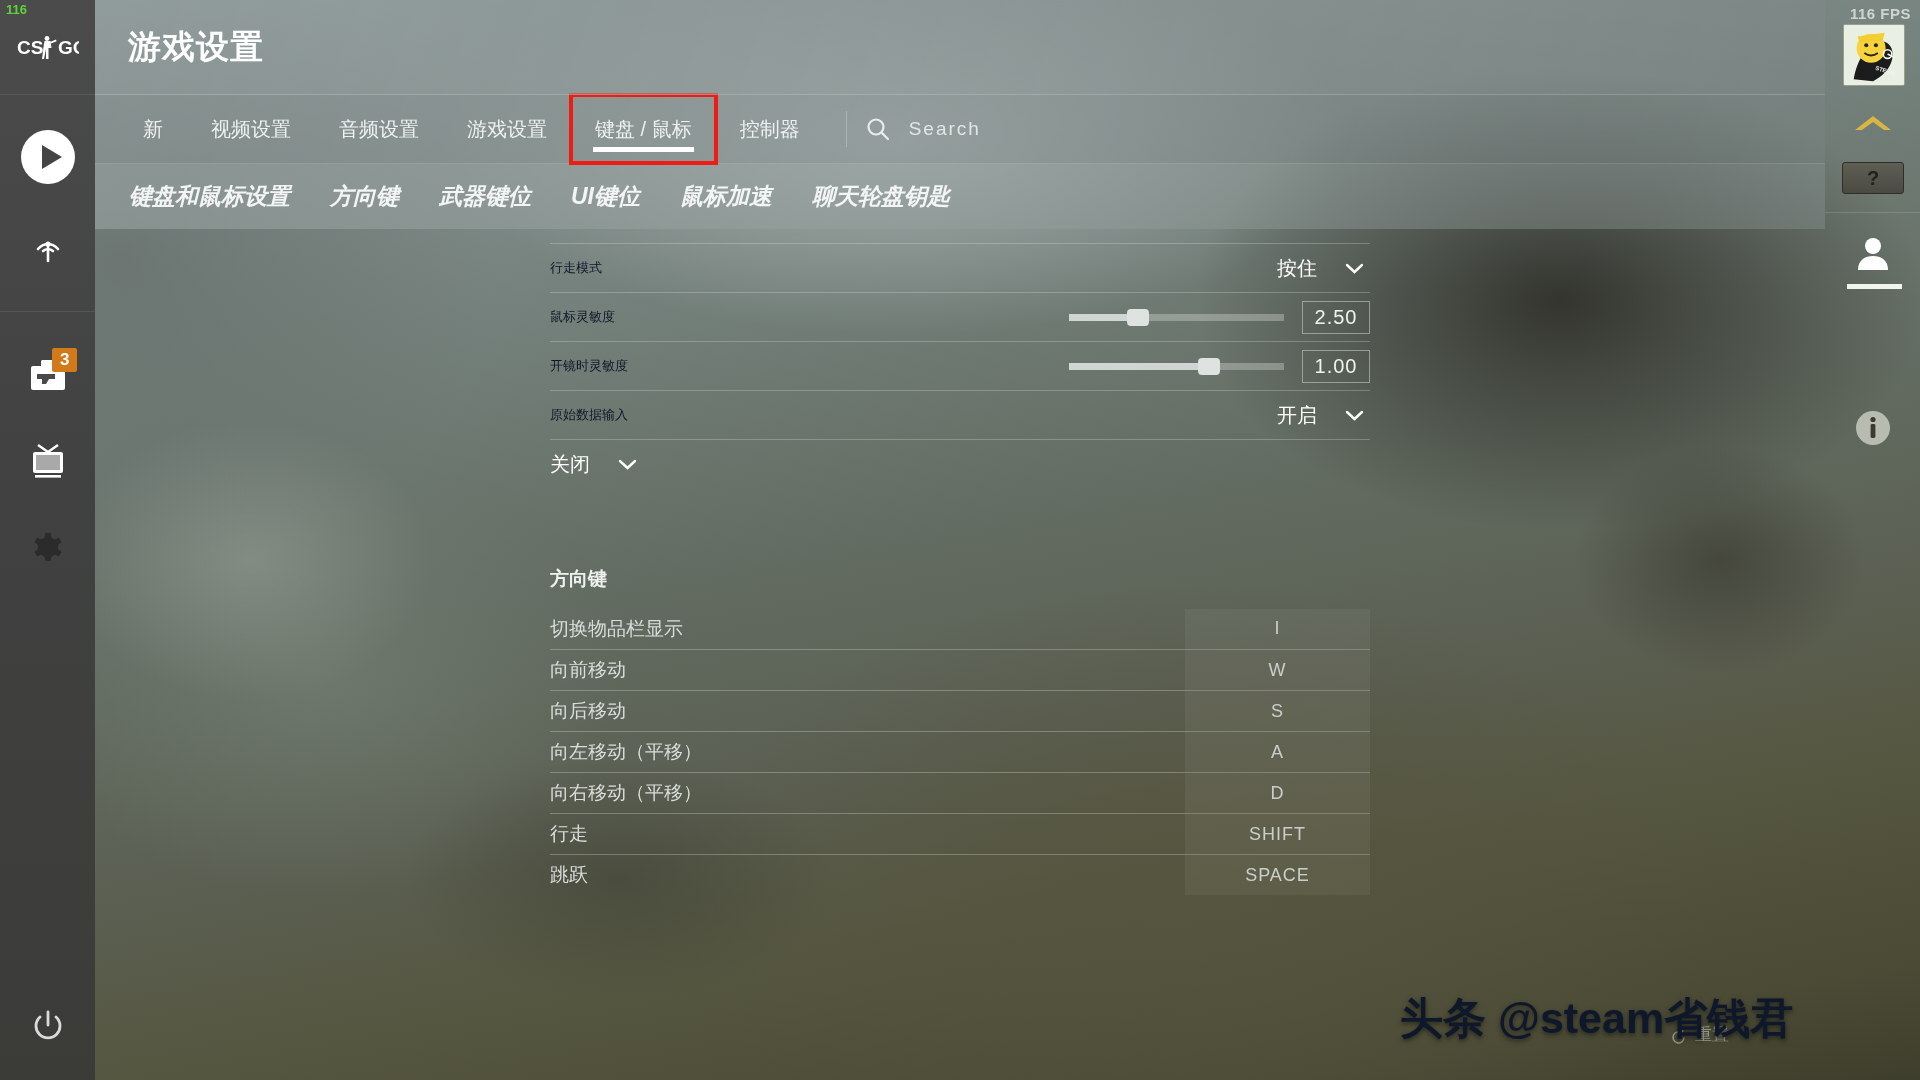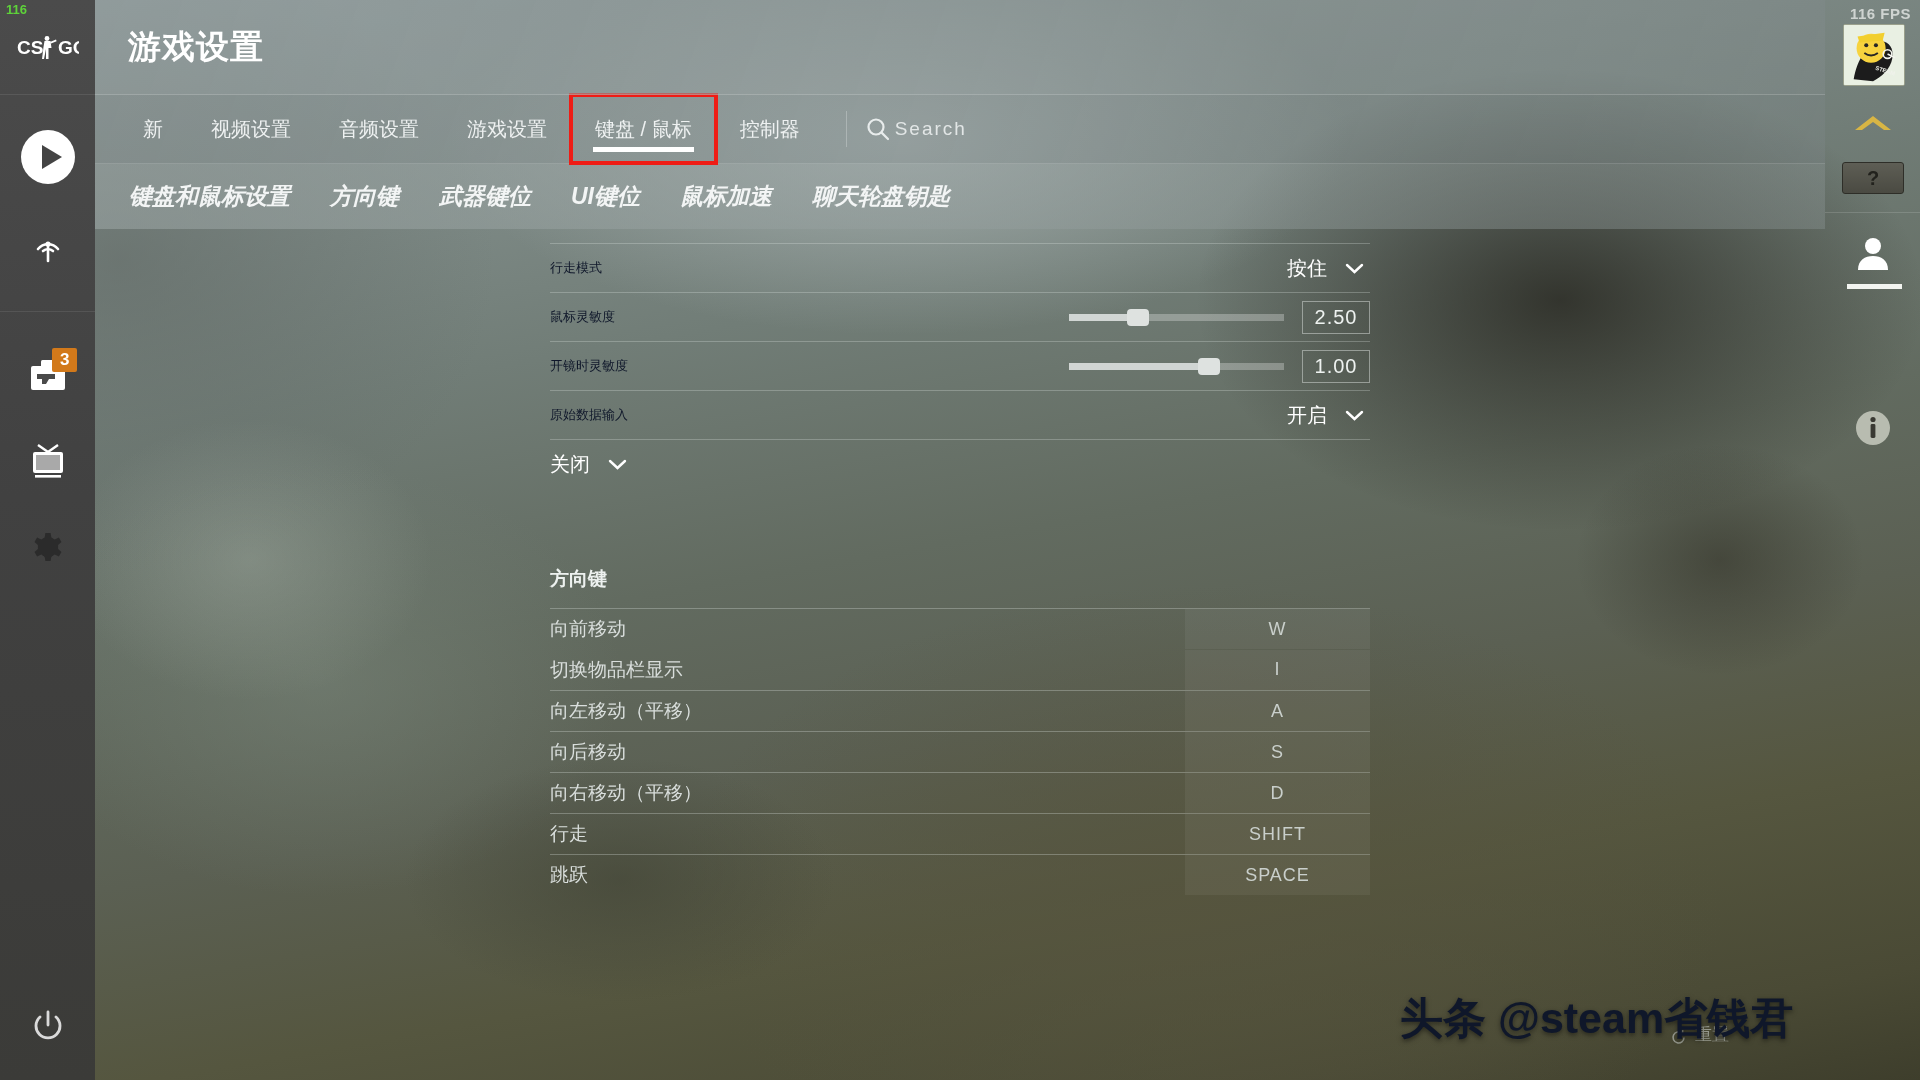--- a/index.html
+++ b/index.html
@@ -71,21 +71,21 @@
     position:relative; display:flex; align-items:center; justify-content:center;
     padding:0 24px; color:#eef1f1; font-size:20px; cursor:pointer; white-space:nowrap;
   }
   .tab:first-child{ margin-left:24px; }
   .tab.active::after{
     content:""; position:absolute; bottom:11px; left:22px; right:22px;
     height:5px; background:#fff;
   }
   .tab.highlight{ outline:4px solid #ef1c15; outline-offset:-2px; }
   #tab-divider{ width:1px; background:rgba(255,255,255,.25); margin:16px 18px 16px 22px; }
-  #search-box{ display:flex; align-items:center; gap:4px; color:#e7eaea; }
+  #search-box{ display:flex; align-items:center; gap:18px; color:#e7eaea; }
   #search-text{ font-size:19px; letter-spacing:2px; color:#e2e6e6; }
 
   
   #subtabbar{
     position:absolute; left:95px; top:164px; width:1730px; height:65px;
     background:linear-gradient(110deg, rgba(158,168,167,.55), rgba(136,146,145,.42));
     display:flex; align-items:center; z-index:18;
   }
   .subtab{
     padding:0 20px; color:#f3f5f5; font-size:23px; font-weight:bold;
@@ -101,21 +101,21 @@
   #content-inner{ position:relative; padding-top:14px; }
 
   .row{
     position:relative; margin-left:455px; width:820px;
     height:49px; display:flex; align-items:center;
     border-top:1px solid rgba(226,232,230,.28);
   }
   .row .label{ font-size:13px; color:#0f172a; flex:1; }
   .row .right{ display:flex; align-items:center; gap:0; }
 
-  .dropdown{ display:flex; align-items:center; gap:18px; cursor:pointer; padding-right:6px; }
+  .dropdown{ display:flex; align-items:center; gap:28px; cursor:pointer; padding-right:6px; }
   .dropdown .dval{ font-size:20px; color:#ffffff; }
   .chev{ width:19px; height:11px; }
 
   .slider{ width:215px; height:7px; background:rgba(255,255,255,.28); position:relative; margin-right:18px; }
   .slider .fill{ position:absolute; left:0; top:0; height:7px; background:rgba(222,226,224,.82); }
   .slider .knob{
     position:absolute; top:-5px; width:22px; height:17px; border-radius:4px;
     background:#dee2e0; transform:translateX(-11px);
   }
   .valuebox{
@@ -343,35 +343,35 @@
             <path d="M2 2 L9.5 9 L17 2"></path>
           </svg>
         </div>
       </div>
     </div>
 
     <div class="spacer"></div>
 
     <div class="section-title">方向键</div>
 
-    <div class="bindrow">
-      <span class="label">向前移动</span>
-      <div class="keycell">W</div>
-    </div>
     <div class="bindrow" style="border-top:none">
       <span class="label">切换物品栏显示</span>
       <div class="keycell">I</div>
     </div>
     <div class="bindrow">
+      <span class="label">向前移动</span>
+      <div class="keycell">W</div>
+    </div>
+    <div class="bindrow">
+      <span class="label">向后移动</span>
+      <div class="keycell">S</div>
+    </div>
+    <div class="bindrow">
       <span class="label">向左移动（平移）</span>
       <div class="keycell">A</div>
-    </div>
-    <div class="bindrow">
-      <span class="label">向后移动</span>
-      <div class="keycell">S</div>
     </div>
     <div class="bindrow">
       <span class="label">向右移动（平移）</span>
       <div class="keycell">D</div>
     </div>
     <div class="bindrow">
       <span class="label">行走</span>
       <div class="keycell">SHIFT</div>
     </div>
     <div class="bindrow">

